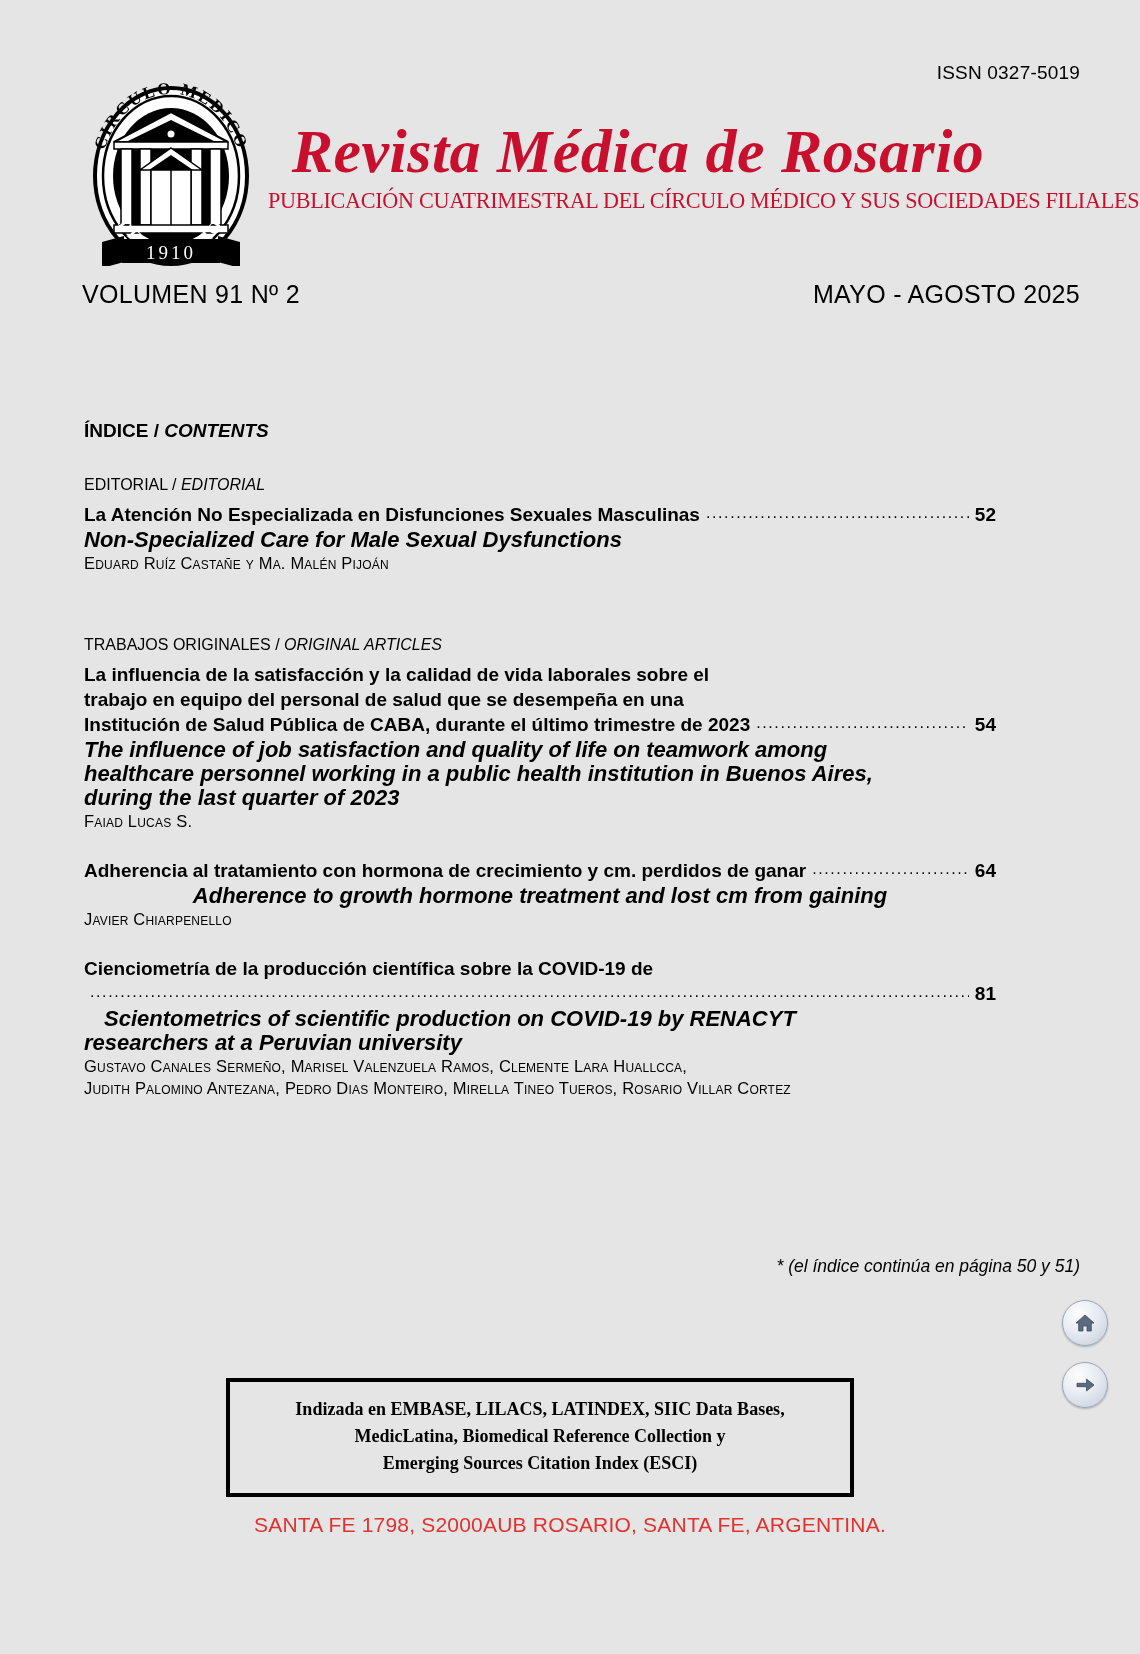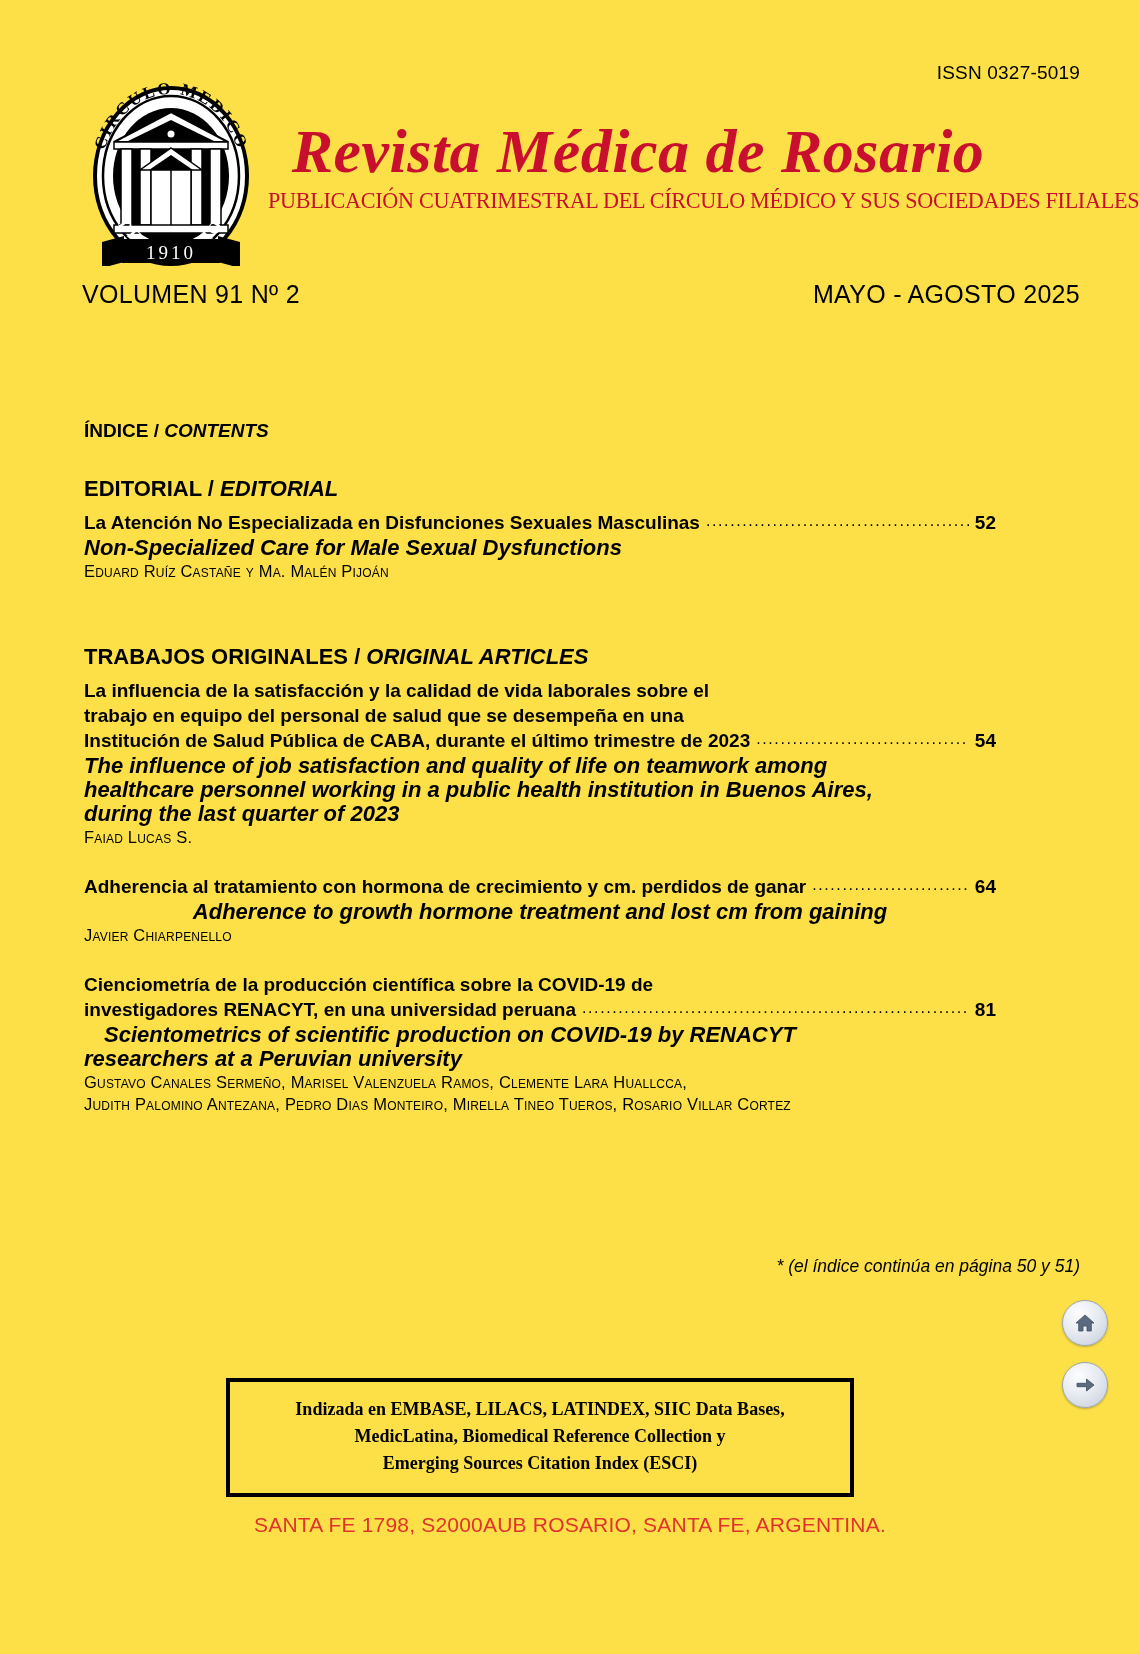--- a/index.html
+++ b/index.html
@@ -8,21 +8,21 @@
     background: #ffffff;
   }
   body {
     font-family: "Liberation Sans", sans-serif;
     color: #000000;
   }
   #page {
     position: relative;
     width: 1140px;
     height: 1654px;
-    background: #fde047;
+    background: #e5e5e5;
     overflow: hidden;
   }
 
   
   .masthead {
     position: absolute;
     left: 0;
     top: 0;
     width: 1140px;
     height: 270px;
@@ -93,22 +93,22 @@
   }
   .contents-heading {
     font-size: 19px;
     font-weight: bold;
     margin-bottom: 34px;
   }
   .contents-heading .en { font-style: italic; }
 
   .section { margin-bottom: 0; }
   .section-heading {
-    font-size: 22px;
-    font-weight: bold;
+    font-size: 16px;
+    font-weight: normal;
     margin-bottom: 8px;
   }
   .section-heading .en { font-style: italic; }
 
   .entry { margin-bottom: 26px; }
 
   .entry-title {
     font-size: 19px;
     font-weight: bold;
     line-height: 25px;
@@ -337,21 +337,20 @@
               <span style="display: block; text-align: center;">Adherence to growth hormone treatment and lost cm from gaining</span>
             </div>
             <div class="entry-authors">
               <span style="display: block;">Javier Chiarpenello</span>
             </div>
           </div>
           <div class="entry">
             <div class="entry-title">
               <span class="title-line">Cienciometría de la producción científica sobre la COVID-19 de</span>
               <div class="title-last">
-                <span class="txt">investigadores RENACYT, en una universidad peruana</span>
                 <span class="leader">............................................................................................................................................................................................................................</span>
                 <span class="page-num">81</span>
               </div>
             </div>
             <div class="entry-title-en">
               <span style="display: block; margin-left: 20px;">Scientometrics of scientific production on COVID-19 by RENACYT</span>
               <span style="display: block;">researchers at a Peruvian university</span>
             </div>
             <div class="entry-authors">
               <span style="display: block;">Gustavo Canales Sermeño, Marisel Valenzuela Ramos, Clemente Lara Huallcca,</span>

